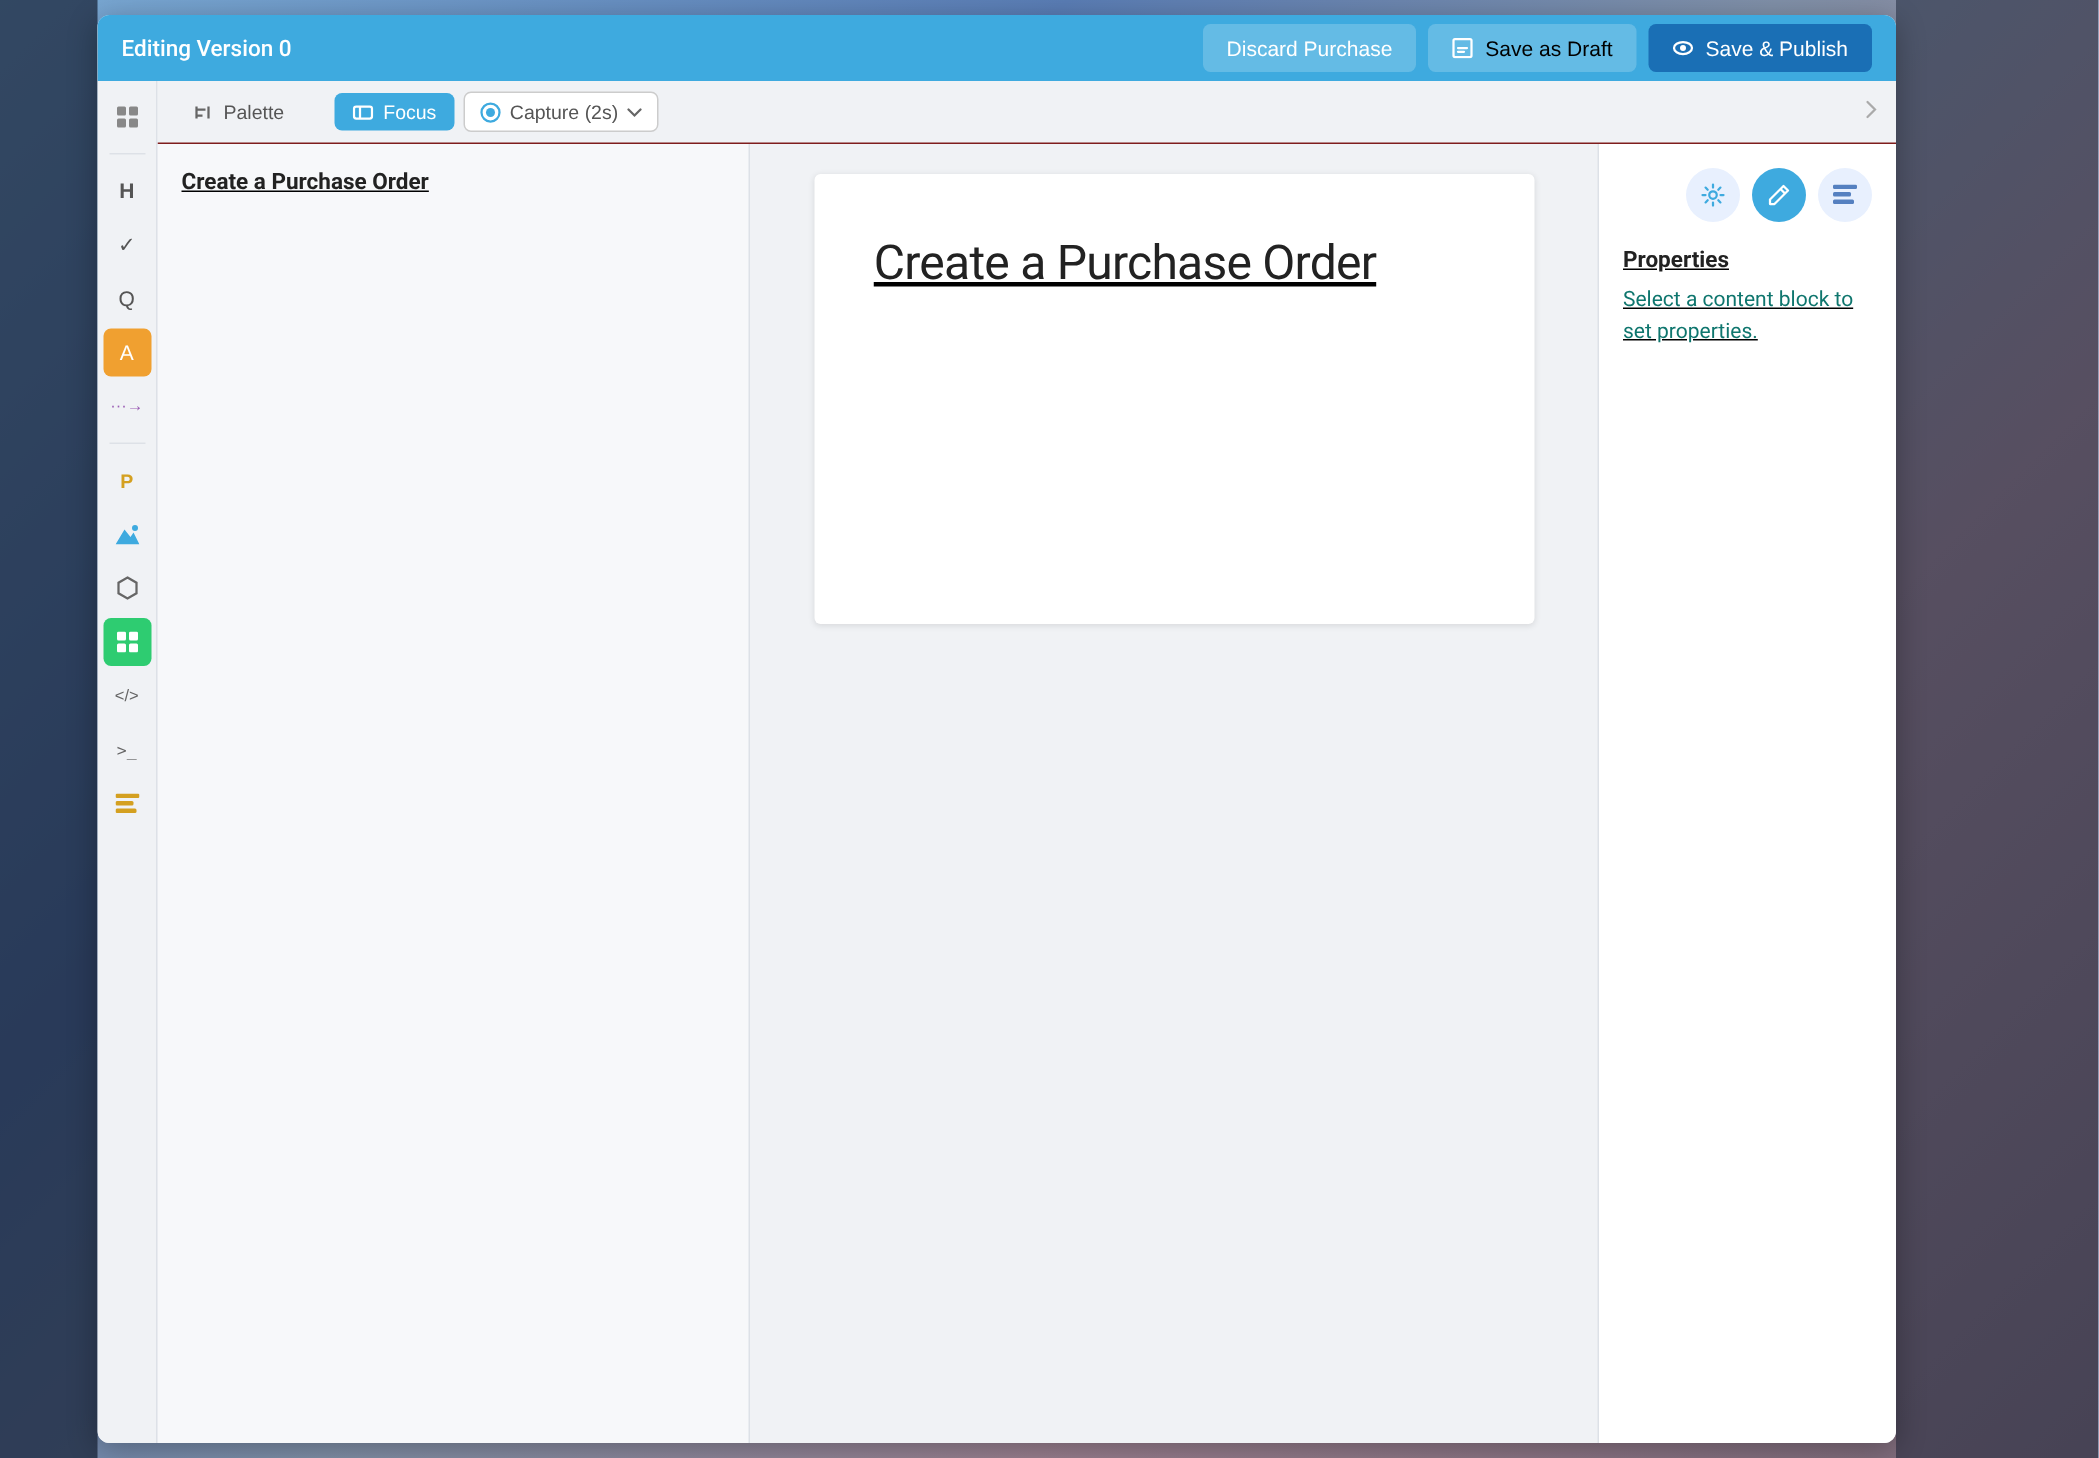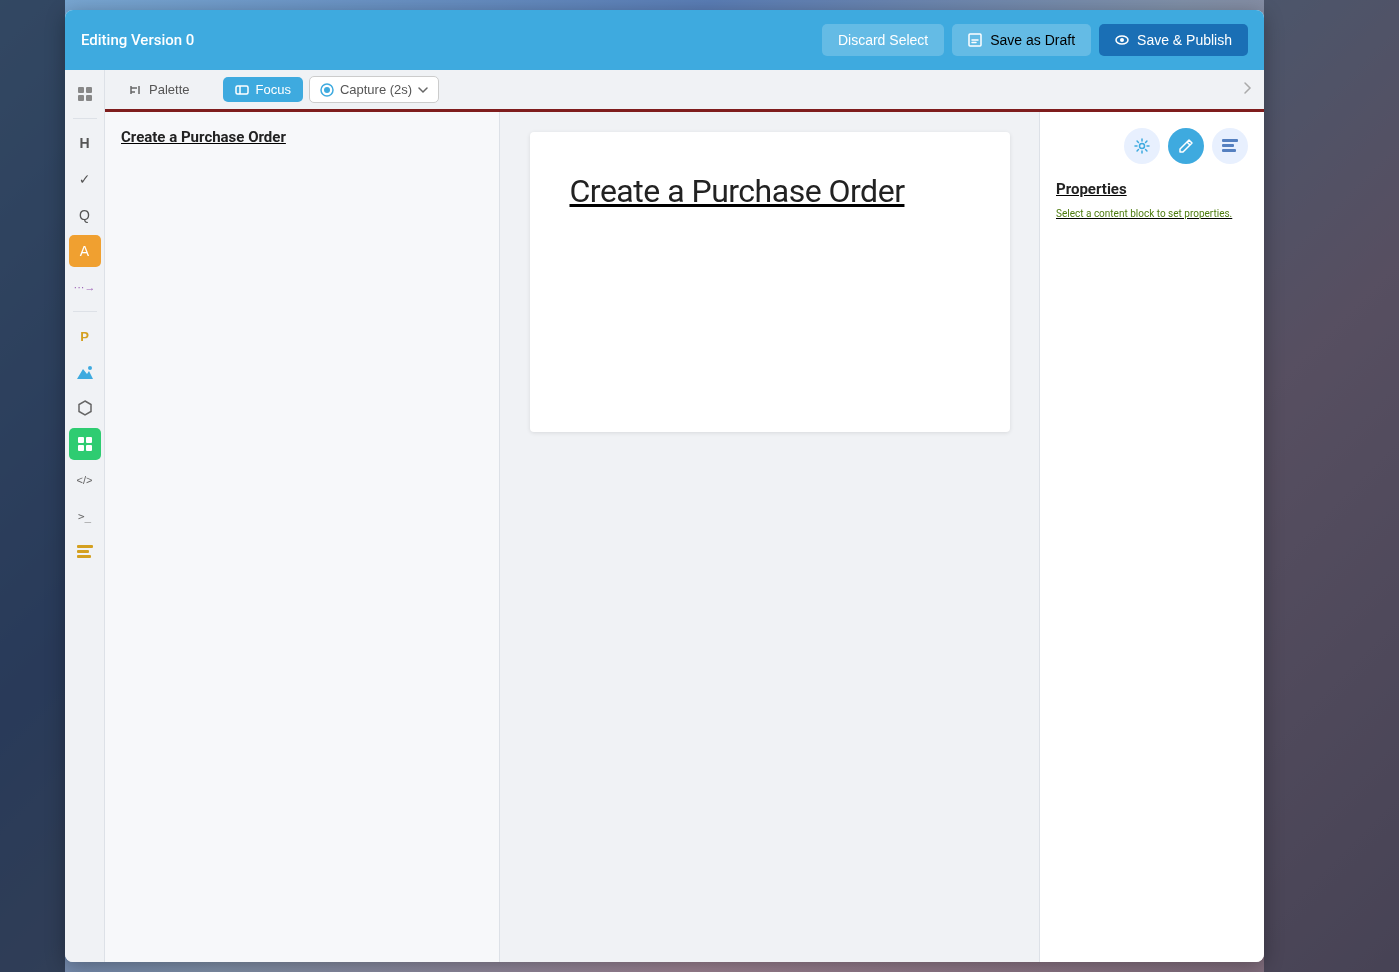--- a/index.html
+++ b/index.html
@@ -49,21 +49,21 @@
       border-radius: 8px;
       overflow: hidden;
       z-index: 2;
       display: flex;
       flex-direction: column;
       box-shadow: 0 4px 20px rgba(0,0,0,0.3);
     }
 
     
     .topbar {
-      height: 60px;
+      height: 44px;
       background: #3eaadf;
       display: flex;
       align-items: center;
       justify-content: space-between;
       padding: 0 16px;
       flex-shrink: 0;
     }
 
     .topbar-title {
       color: white;
@@ -155,21 +155,21 @@
       margin: 4px 0;
     }
 
     
     .middle-bar {
       display: flex;
       align-items: center;
       padding: 0 12px;
       height: 42px;
       background: #f0f2f5;
-      border-bottom: 3px solid #7f1d1d;
+      border-bottom: 1px solid #7f1d1d;
       gap: 6px;
     }
 
     .tab-btn {
       display: flex;
       align-items: center;
       gap: 6px;
       padding: 5px 12px;
       border-radius: 5px;
       border: none;
@@ -256,21 +256,21 @@
 
     .preview-heading {
       font-size: 32px;
       font-weight: 400;
       color: #222;
       letter-spacing: -0.5px;
     }
 
     
     .properties-panel {
-      width: 224px;
+      width: 198px;
       background: white;
       flex-shrink: 0;
       padding: 16px;
     }
 
     .properties-top-icons {
       display: flex;
       gap: 8px;
       margin-bottom: 16px;
       justify-content: flex-end;
@@ -304,39 +304,39 @@
     }
 
     .properties-title {
       font-size: 15px;
       font-weight: 700;
       color: #222;
       margin-bottom: 8px;
     }
 
     .properties-hint {
-      font-size: 10px;
-      color: #4d7c0f;
+      font-size: 14px;
+      color: #0f766e;
       line-height: 1.5;
     }
 
   </style>
 </head>
 <body>
 
 <div class="bg-scene"></div>
 <div class="left-edge"></div>
 <div class="right-bg"></div>
 
 <div class="main-container">
 
   <div class="topbar">
     <span class="topbar-title">Editing Version 0</span>
     <div class="topbar-actions">
-      <button class="btn btn-discard">Discard Select</button>
+      <button class="btn btn-discard">Discard Purchase</button>
       <button class="btn btn-draft">
         <svg width="14" height="14" viewBox="0 0 14 14" fill="none">
           <rect x="1" y="1" width="12" height="12" rx="1" stroke="white" stroke-width="1.5" fill="none"></rect>
           <path d="M4 7h6M4 9.5h4" stroke="white" stroke-width="1.5" stroke-linecap="round"></path>
         </svg>
         <span>Save as Draft</span>
       </button>
       <button class="btn btn-publish">
         <svg width="14" height="14" viewBox="0 0 14 14" fill="none">
           <ellipse cx="7" cy="7" rx="6" ry="4" stroke="white" stroke-width="1.5" fill="none"></ellipse>

